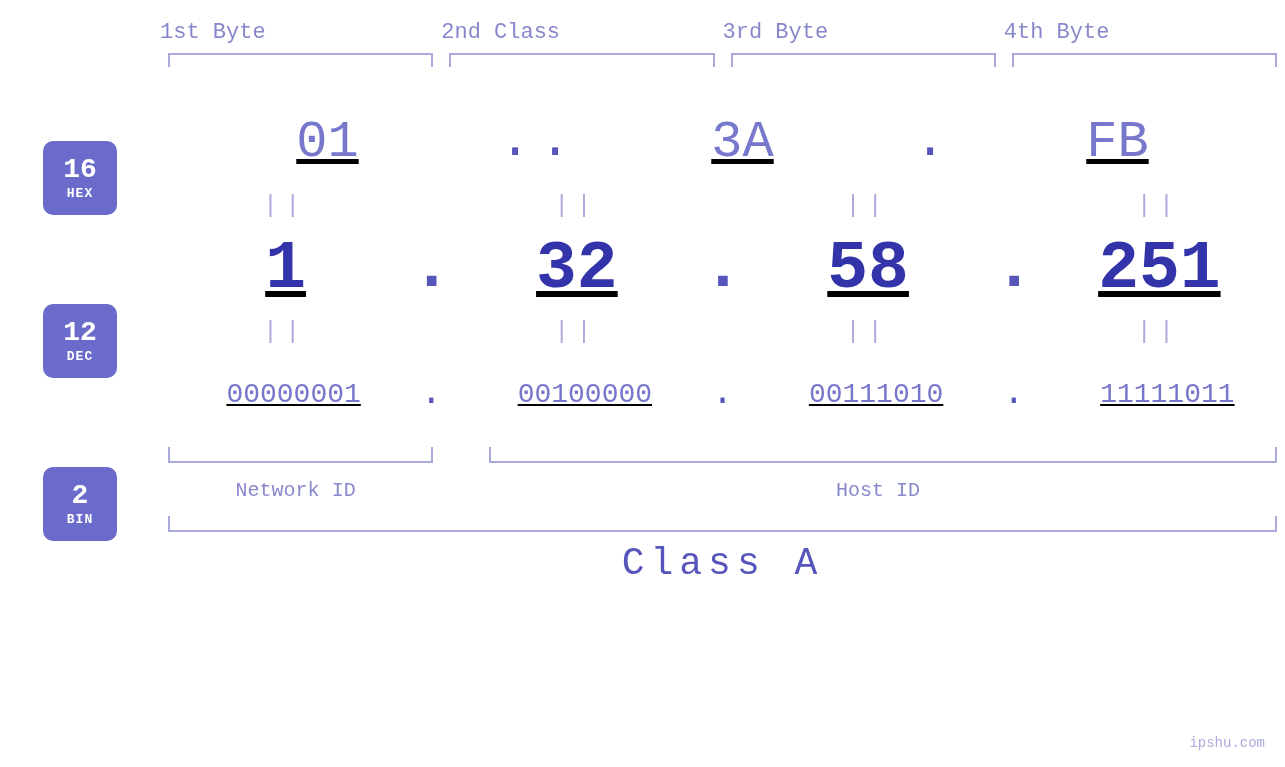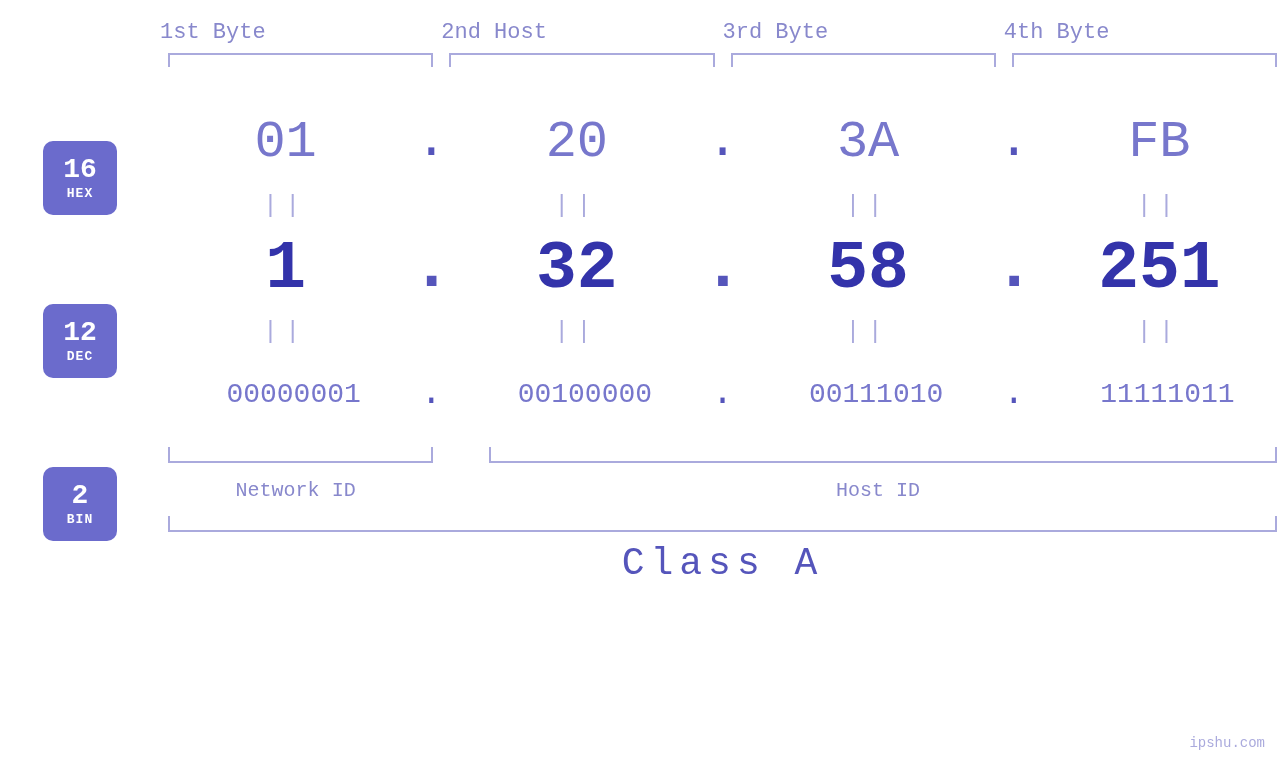--- a/index.html
+++ b/index.html
@@ -128,20 +128,21 @@
       color: #7777cc;
       margin-left: 16px;
     }
 
     .byte-cell {
       flex: 1;
       display: flex;
       align-items: flex-end;
       justify-content: center;
       position: relative;
+      text-decoration: underline;
     }
 
     .dot-separator {
       width: 40px;
       text-align: center;
       font-size: 52px;
       color: #5555bb;
       line-height: 1;
     }
 
@@ -181,21 +182,21 @@
       font-size: 14px;
     }
   </style>
 </head>
 <body>
 
 <div class="main-container">
 
   <div class="header-row">
     <div class="byte-header">1st Byte</div>
-    <div class="byte-header">2nd Host</div>
+    <div class="byte-header">2nd Class</div>
     <div class="byte-header">3rd Byte</div>
     <div class="byte-header">4th Byte</div>
   </div>
 
   <div class="bracket-top-row">
     <div class="bracket-top"></div>
     <div class="bracket-top"></div>
     <div class="bracket-top"></div>
     <div class="bracket-top"></div>
   </div>
@@ -217,23 +218,20 @@
       </div>
     </div>
 
     <div class="rows-area">
 
       <div class="data-row hex-row">
         <div class="byte-cell">
           <span class="byte-value">01</span>
         </div>
         <div class="dot-separator">.</div>
-        <div class="byte-cell">
-          <span class="byte-value">20</span>
-        </div>
         <div class="dot-separator">.</div>
         <div class="byte-cell">
           <span class="byte-value">3A</span>
         </div>
         <div class="dot-separator">.</div>
         <div class="byte-cell">
           <span class="byte-value">FB</span>
         </div>
       </div>
 

